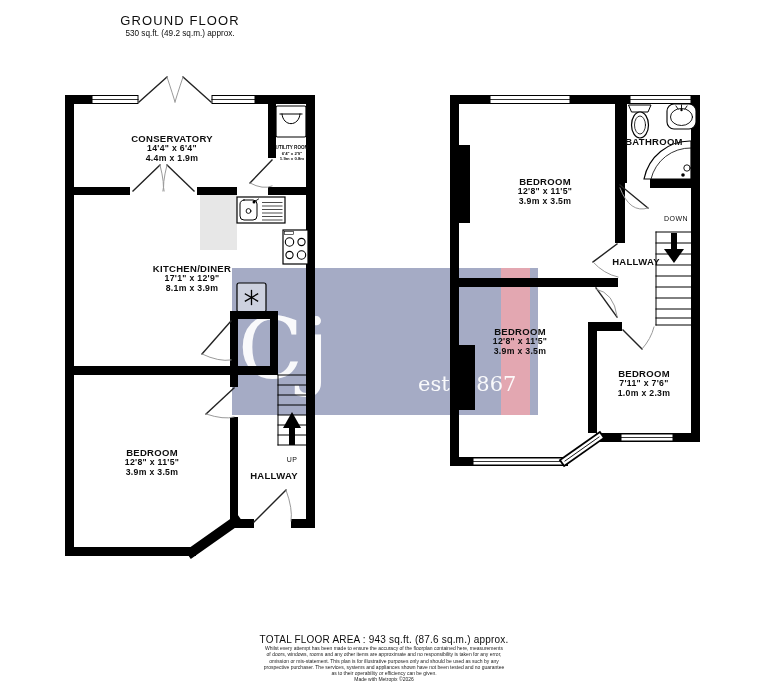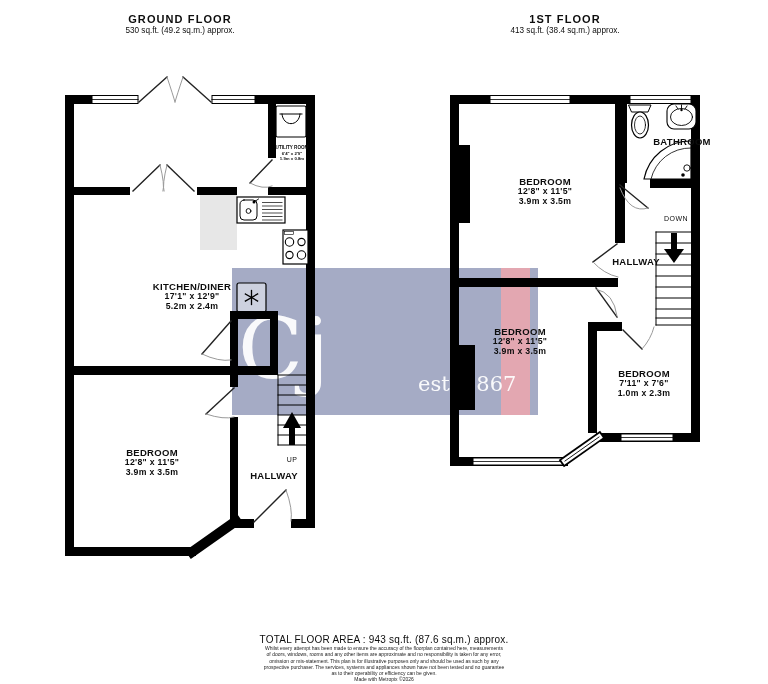--- a/index.html
+++ b/index.html
@@ -7,21 +7,21 @@
         font-family:"Liberation Sans","DejaVu Sans",sans-serif;color:#0d0d0d;}
   #plan-svg{position:absolute;left:0;top:0;z-index:2;}
   .lbl{position:absolute;transform:translateX(-50%);text-align:center;z-index:3;
        font-weight:700;font-size:9.3px;line-height:9.8px;letter-spacing:0.3px;white-space:nowrap;}
   .lbl .dim{font-size:8.7px;}
   .room-big{font-size:9.5px;}
   .tiny{font-size:4.6px;line-height:5.6px;letter-spacing:0;}
   .tiny .dim{font-size:4.3px;}
   .dir{font-size:7px;font-weight:400;letter-spacing:0.5px;}
   .hdr{position:absolute;transform:translateX(-50%);text-align:center;z-index:3;white-space:nowrap;}
-  .hdr .t{font-size:11px;font-weight:700;letter-spacing:1.1px;}
+  .hdr .t{font-size:13px;font-weight:400;letter-spacing:1.1px;}
   .hdr .a{font-size:8.2px;font-weight:400;margin-top:1px;}
   .foot{position:absolute;transform:translateX(-50%);text-align:center;z-index:3;white-space:nowrap;font-weight:400;}
   #foot-total{font-size:10px;letter-spacing:0.2px;}
   .disc{font-size:5px;line-height:6.3px;color:#1c1c1c;}
   
   #watermark{position:absolute;left:232px;top:268px;width:306px;height:147px;z-index:1;background:#a5abc5;}
   #wm-stripe{position:absolute;left:269px;top:0;width:29px;height:100%;background:#e3a7b1;}
   .wm-txt{position:absolute;color:rgba(255,255,255,0.93);white-space:nowrap;}
   #wm-cj{left:6px;top:38px;font-family:"DejaVu Serif","Liberation Serif",serif;font-size:85px;line-height:1;}
   #wm-hole{left:103px;top:45px;font-family:"Liberation Sans",sans-serif;font-weight:700;font-size:56px;line-height:1;letter-spacing:1px;}
@@ -252,44 +252,45 @@
           <polygon points="664,249 684,249 674,263"></polygon>
         </g>
       </g>
     </g>
   </svg>
 
   <div class="hdr" style="left:180px;top:13px">
     <div class="t">GROUND FLOOR</div>
     <div class="a">530 sq.ft. (49.2 sq.m.) approx.</div>
   </div>
-  <div class="hdr" style="left:565px;top:13px">
-    <div class="t">1ST FLOOR</div>
-    <div class="a">413 sq.ft. (38.4 sq.m.) approx.</div>
-  </div>
-
+
+  <div class="lbl" style="left:172px;top:134px">
+    <div class="room-big">CONSERVATORY</div>
+    <div class="dim">14'4" x 6'4"</div>
+    <div class="dim">4.4m x 1.9m</div>
+  </div>
   <div class="lbl tiny" style="left:292px;top:145px">
     <div>UTILITY ROOM</div>
     <div class="dim">6'4" x 2'9"</div>
     <div class="dim">1.9m x 0.8m</div>
   </div>
-  <div class="lbl" style="left:192px;top:282px">
+  <div class="lbl" style="left:192px;top:264px">
     <div class="room-big">KITCHEN/DINER</div>
     <div class="dim">17'1" x 12'9"</div>
-    <div class="dim">5.2m x 2.4m</div>
+    <div class="dim">8.1m x 3.9m</div>
   </div>
   <div class="lbl" style="left:152px;top:448px">
     <div class="room-big">BEDROOM</div>
     <div class="dim">12'8" x 11'5"</div>
     <div class="dim">3.9m x 3.5m</div>
   </div>
   <div class="lbl dir" style="left:292px;top:455px">UP</div>
   <div class="lbl room-big" style="left:274px;top:471px">HALLWAY</div>
 
-  <div class="lbl room-big" style="left:682px;top:137px">BATHROOM</div>
+  <div class="lbl room-big" style="left:654px;top:137px">BATHROOM</div>
   <div class="lbl" style="left:545px;top:177px">
     <div class="room-big">BEDROOM</div>
     <div class="dim">12'8" x 11'5"</div>
     <div class="dim">3.9m x 3.5m</div>
   </div>
   <div class="lbl dir" style="left:676px;top:214px">DOWN</div>
   <div class="lbl room-big" style="left:636px;top:257px">HALLWAY</div>
   <div class="lbl" style="left:520px;top:327px">
     <div class="room-big">BEDROOM</div>
     <div class="dim">12'8" x 11'5"</div>

